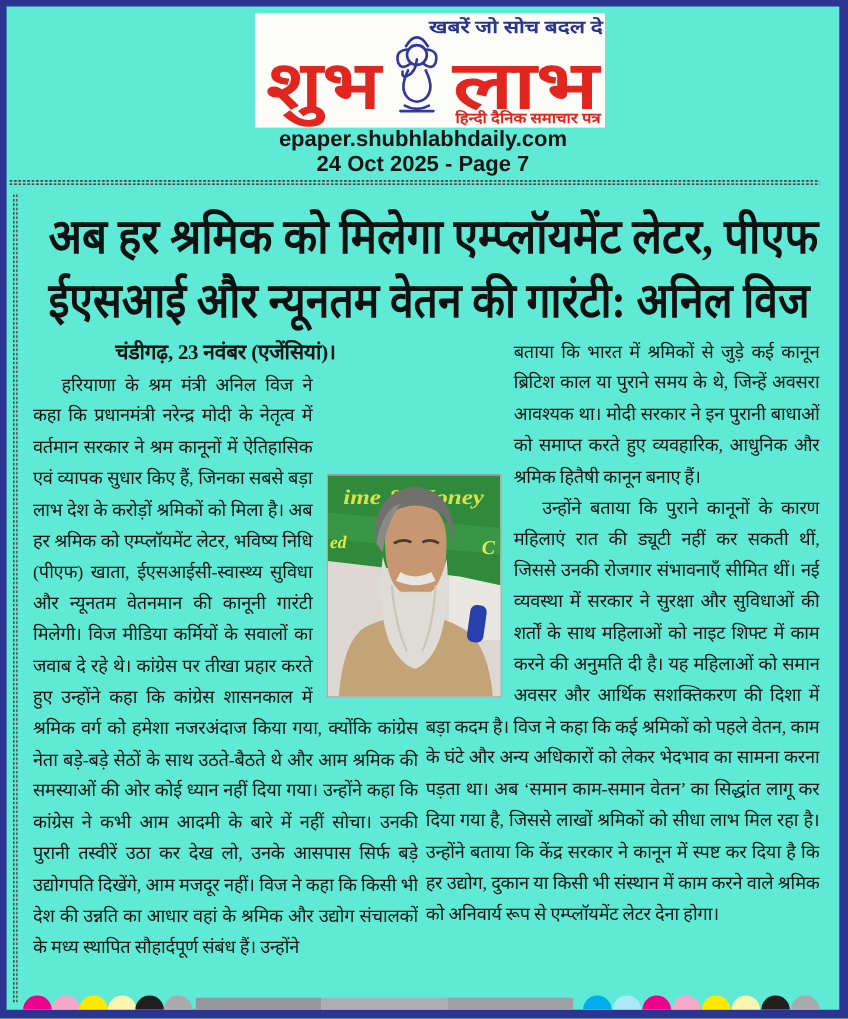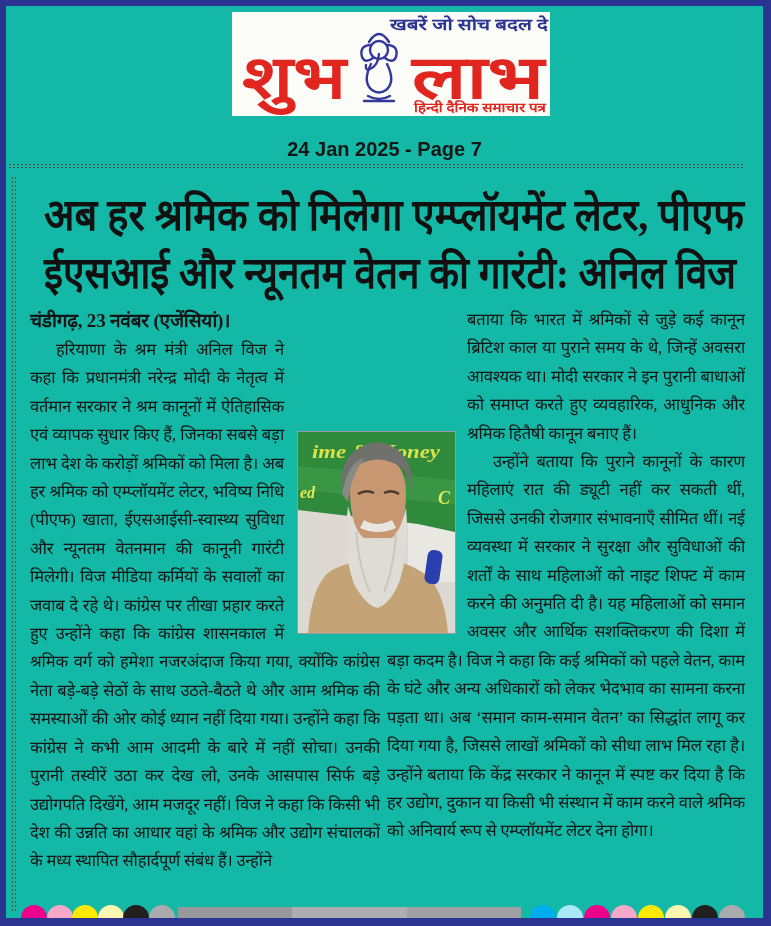--- a/index.html
+++ b/index.html
@@ -1,20 +1,20 @@
 <!DOCTYPE html>
 <html><head>
 <meta charset="utf-8">
 <style>
   html,body{margin:0;padding:0;background:#888;}
   .page{
     position:relative;
     width:771px;height:926px;
     box-sizing:border-box;
-    background:#14b8a6;
+    background:#5eead4;
     border-style:solid;
     border-color:#2b3490;
     border-width:6px 8px 8px 6px;
     overflow:hidden;
     font-family:"Liberation Serif", serif;
     color:#161616;
   }
   
   .masthead{
     position:absolute;left:226px;top:6px;width:318px;height:104px;
@@ -50,21 +50,21 @@
   }
   
   .col{
     position:absolute;top:300px;height:606px;overflow:hidden;
     font-size:16.5px;line-height:28.4px;text-align:justify;
     letter-spacing:-0.2px;
   }
   .col-left{left:24px;width:350px;}
   .col-right{left:381px;width:358px;}
   .dateline{
-    font-weight:bold;font-size:19px;margin:0 0 2px 0;line-height:30px;
+    text-align:center;font-weight:bold;font-size:19px;margin:0 0 2px 0;line-height:30px;
   }
   .col p{margin:0;}
   .p-indent{text-indent:26px;}
   .spacer-left{float:right;width:90px;height:204px;margin-top:86px;margin-left:6px;}
   .spacer-right{float:left;width:74px;height:204px;margin-top:118px;margin-right:6px;}
   
   .photo{
     position:absolute;left:291px;top:425px;width:157px;height:201px;
     border:1px solid #9a9a9a;background:#e8e6e0;
   }
@@ -91,21 +91,22 @@
         <path d="M25,28 Q24,40 16,43 Q11,45 12,39"></path>
         <path d="M17,38 Q8,56 18,64 Q25,69 32,64 Q42,56 33,38"></path>
         <path d="M14,70 Q25,76 36,70"></path>
         <path d="M10,75 H40"></path>
       </g>
       <text class="mast-title" x="180" y="86" font-size="60" fill="#e0261f" textLength="132" lengthAdjust="spacingAndGlyphs">लाभ</text>
       <text class="mast-title" x="314" y="100" text-anchor="end" font-size="13" fill="#e0261f" textLength="132" lengthAdjust="spacingAndGlyphs">हिन्दी दैनिक समाचार पत्र</text>
     </svg>
   </div>
 
-  <div class="date-line">24 Jan 2025 - Page 7</div>
+  <div class="url-line">epaper.shubhlabhdaily.com</div>
+  <div class="date-line">24 Oct 2025 - Page 7</div>
 
   <div class="dotted-h"></div>
   <div class="dotted-v"></div>
 
   <svg class="headline" viewBox="0 0 706 120">
     <text x="2" y="48" font-size="44" textLength="700" lengthAdjust="spacingAndGlyphs">अब हर श्रमिक को मिलेगा एम्प्लॉयमेंट लेटर, पीएफ</text>
     <text x="2" y="106" font-size="44" textLength="692" lengthAdjust="spacingAndGlyphs">ईएसआई और न्यूनतम वेतन की गारंटी: अनिल विज</text>
   </svg>
 
   <div class="col col-left">

